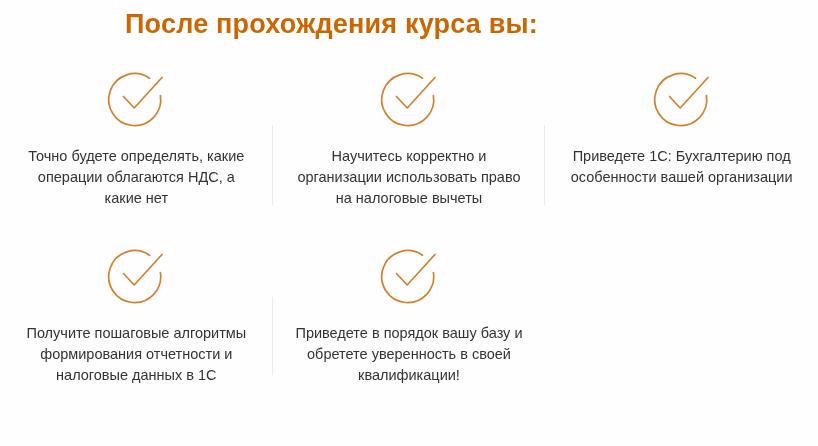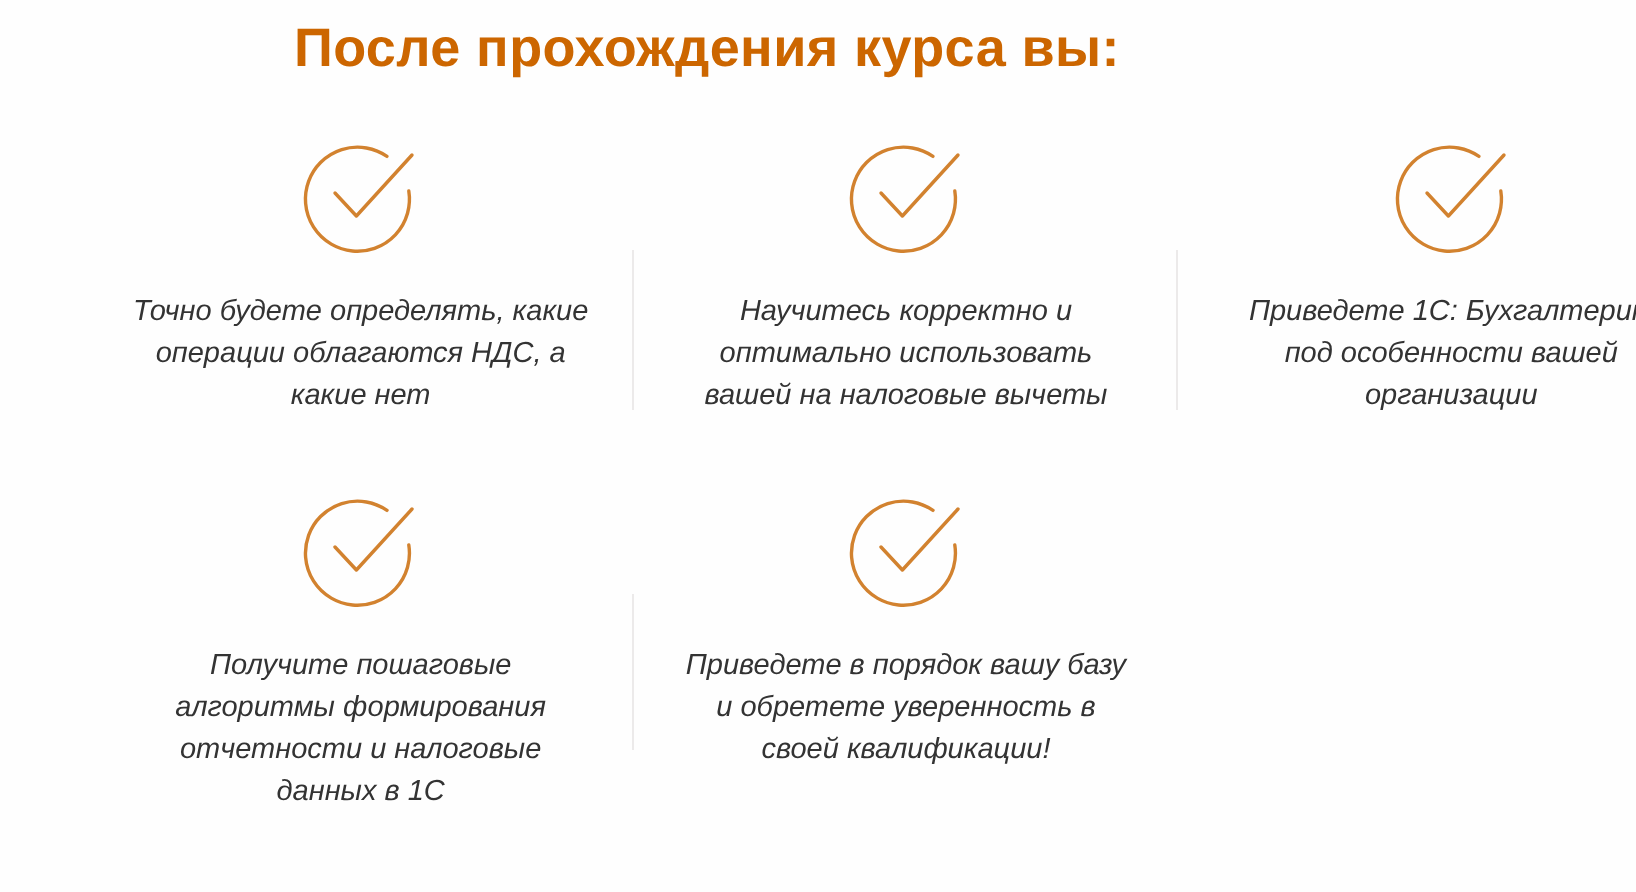--- a/index.html
+++ b/index.html
@@ -10,38 +10,36 @@
     background: #fefefe;
     font-family: "Liberation Sans", sans-serif;
     overflow: hidden;
   }
 
   .page {
     position: relative;
     width: 663px;
     height: 446px;
     background: #fefefe;
-    padding-left: 44px;
   }
 
   .section-title {
     text-align: center;
     font-size: 27px;
     font-weight: bold;
     color: #cc6600;
     letter-spacing: 0.2px;
     padding-top: 8px;
     line-height: 1.2;
   }
 
   .grid {
     display: flex;
     flex-direction: column;
     margin-top: 22px;
-    font-style: italic;
   }
 
   .row {
     display: flex;
     flex-direction: row;
     width: 818px;
   }
 
   .cell {
     width: 272.66px;
@@ -110,21 +108,21 @@
         <div class="cell-text">Точно будете определять, какие операции облагаются НДС, а какие нет</div>
       </div>
 
       <div class="cell divided">
         <div class="icon-wrap">
           <svg width="64" height="64" viewBox="0 0 64 64" fill="none">
             <path d="M45.5 13.2 A26 26 0 1 0 56.4 30.5" stroke="#d2822f" stroke-width="1.7" fill="none" stroke-linecap="round"></path>
             <path d="M19.5 31.5 L30.2 43 L58 12.5" stroke="#d2822f" stroke-width="1.7" fill="none" stroke-linecap="round" stroke-linejoin="round"></path>
           </svg>
         </div>
-        <div class="cell-text">Научитесь корректно и оптимально использовать вашей на налоговые вычеты</div>
+        <div class="cell-text">Научитесь корректно и организации использовать право на налоговые вычеты</div>
       </div>
 
       <div class="cell">
         <div class="icon-wrap">
           <svg width="64" height="64" viewBox="0 0 64 64" fill="none">
             <path d="M45.5 13.2 A26 26 0 1 0 56.4 30.5" stroke="#d2822f" stroke-width="1.7" fill="none" stroke-linecap="round"></path>
             <path d="M19.5 31.5 L30.2 43 L58 12.5" stroke="#d2822f" stroke-width="1.7" fill="none" stroke-linecap="round" stroke-linejoin="round"></path>
           </svg>
         </div>
         <div class="cell-text">Приведете 1С: Бухгалтерию под особенности вашей организации</div>

